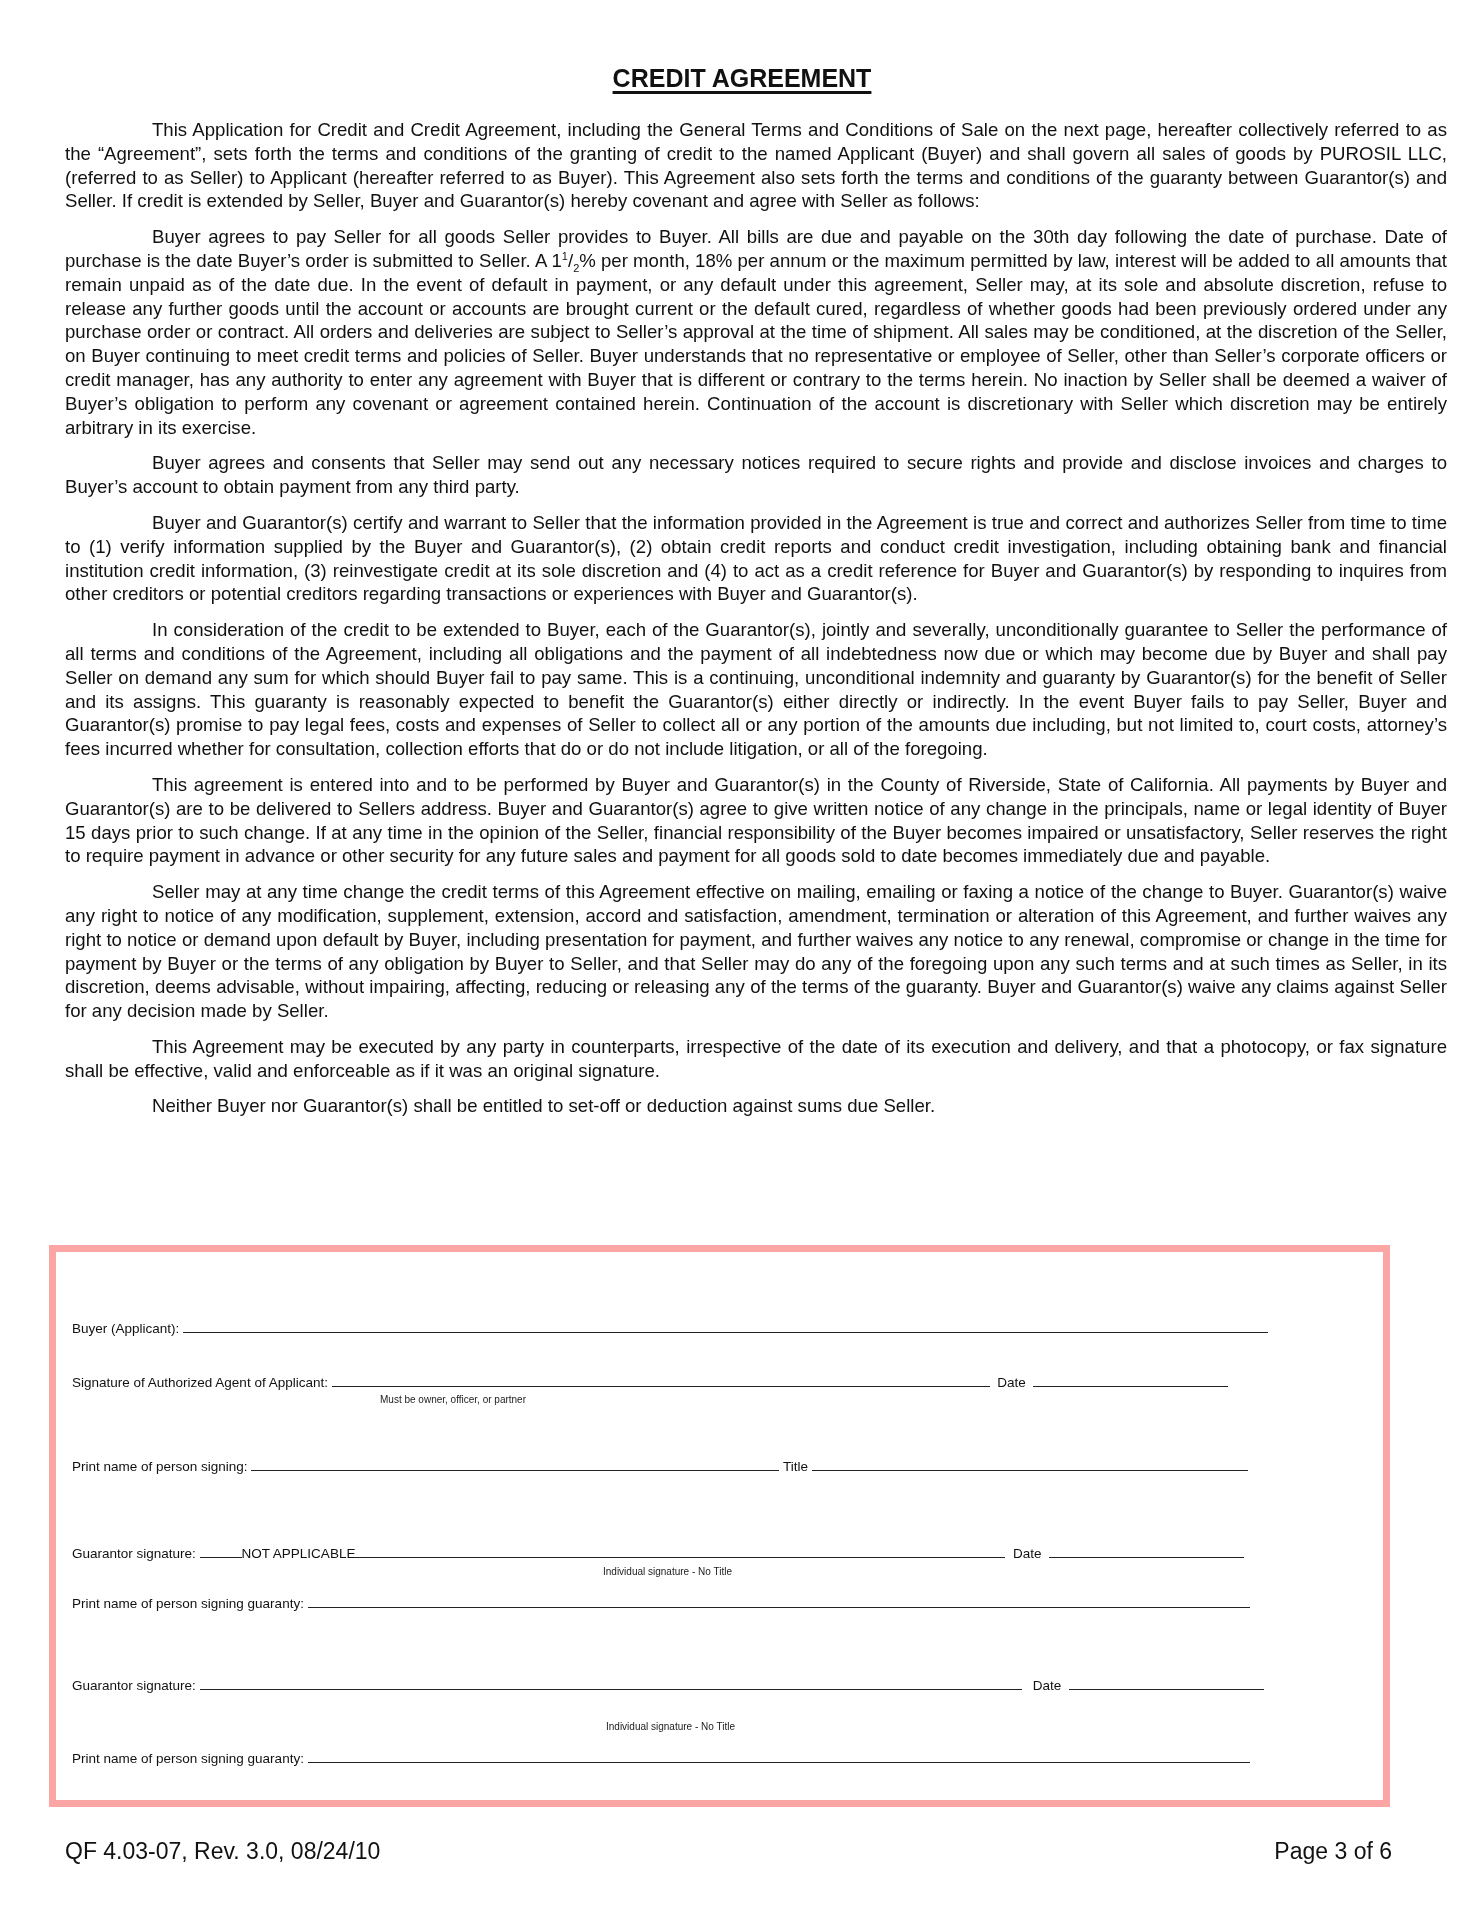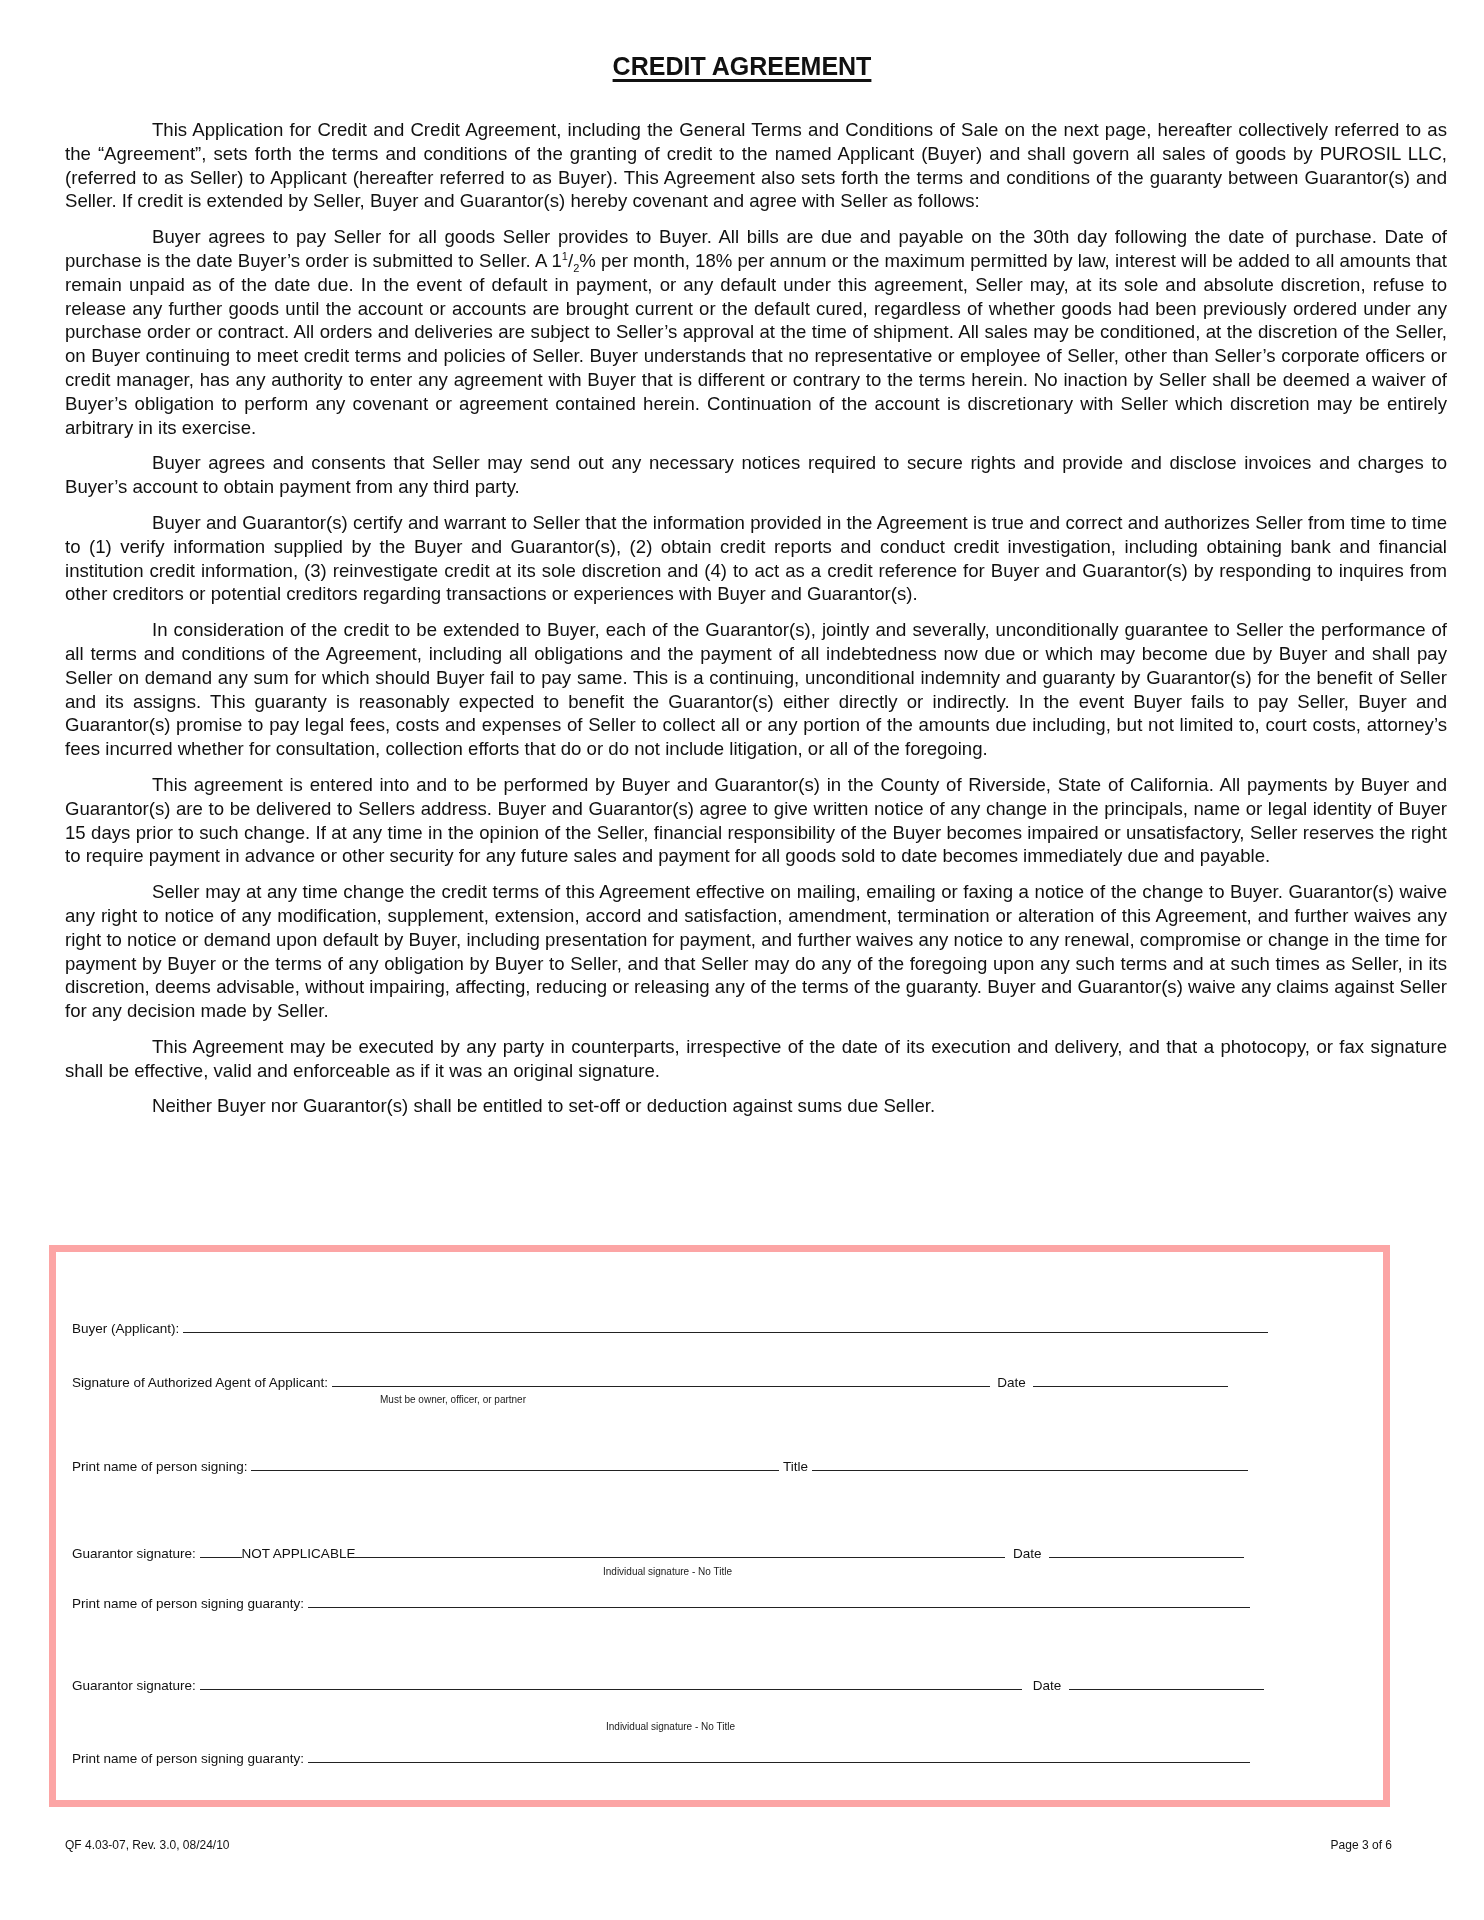--- a/index.html
+++ b/index.html
@@ -1,32 +1,32 @@
 <!DOCTYPE html>
 <html><head>
 <meta charset="utf-8">
 <style>
   html, body { margin: 0; padding: 0; background: #ffffff; }
   body { width: 1484px; height: 1920px; position: relative; overflow: hidden;
          font-family: "Liberation Sans", sans-serif; color: #111111; }
   .page { position: absolute; left: 0; top: 0; width: 1484px; height: 1920px; }
-  .title { position: absolute; top: 52px; left: 0; width: 1484px; text-align: center;
+  .title { position: absolute; top: 64px; left: 0; width: 1484px; text-align: center;
            font-weight: bold; font-size: 25px; text-decoration: underline;
            text-decoration-thickness: 3px; text-underline-offset: 4px; letter-spacing: 0px; }
   .body-text { position: absolute; left: 65px; top: 118px; width: 1382px; }
   .para { font-size: 18.6px; line-height: 23.8px; text-align: justify; margin: 0 0 12px 0;
           text-indent: 87px; }
   .para sup, .para sub { font-size: 11px; line-height: 0; }
   .sig-box { position: absolute; left: 49px; top: 1245px; width: 1341px; height: 562px;
              box-sizing: border-box; border: 7px solid #fca5a5; }
   .row { position: absolute; left: 16px; font-size: 13.5px; white-space: nowrap; }
   .line { display: inline-block; border-bottom: 1.2px solid #222; height: 13px; vertical-align: baseline; }
   .hint { position: absolute; font-size: 10px; white-space: nowrap; color: #222; }
   .inline-val { display: inline-block; }
-  .footer { position: absolute; top: 1838px; font-size: 12px; }
+  .footer { position: absolute; top: 1838px; font-size: 23px; }
 </style>
 </head>
 <body>
 
 <div class="page">
 
   <div class="title">CREDIT AGREEMENT</div>
 
   <div class="body-text">
     <p class="para">This Application for Credit and Credit Agreement, including the General Terms and Conditions of Sale on the next page, hereafter collectively referred to as the “Agreement”, sets forth the terms and conditions of the granting of credit to the named Applicant (Buyer) and shall govern all sales of goods by PUROSIL LLC, (referred to as Seller) to Applicant (hereafter referred to as Buyer). This Agreement also sets forth the terms and conditions of the guaranty between Guarantor(s) and Seller.  If credit is extended by Seller, Buyer and Guarantor(s) hereby covenant and agree with Seller as follows:</p>

